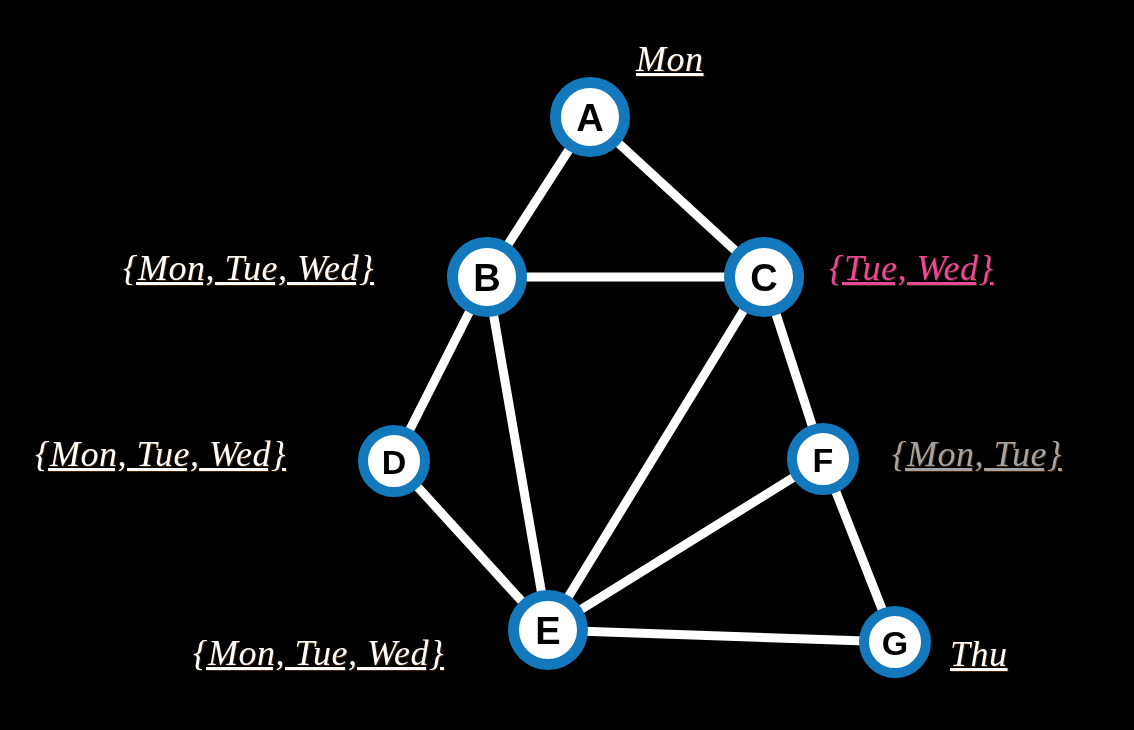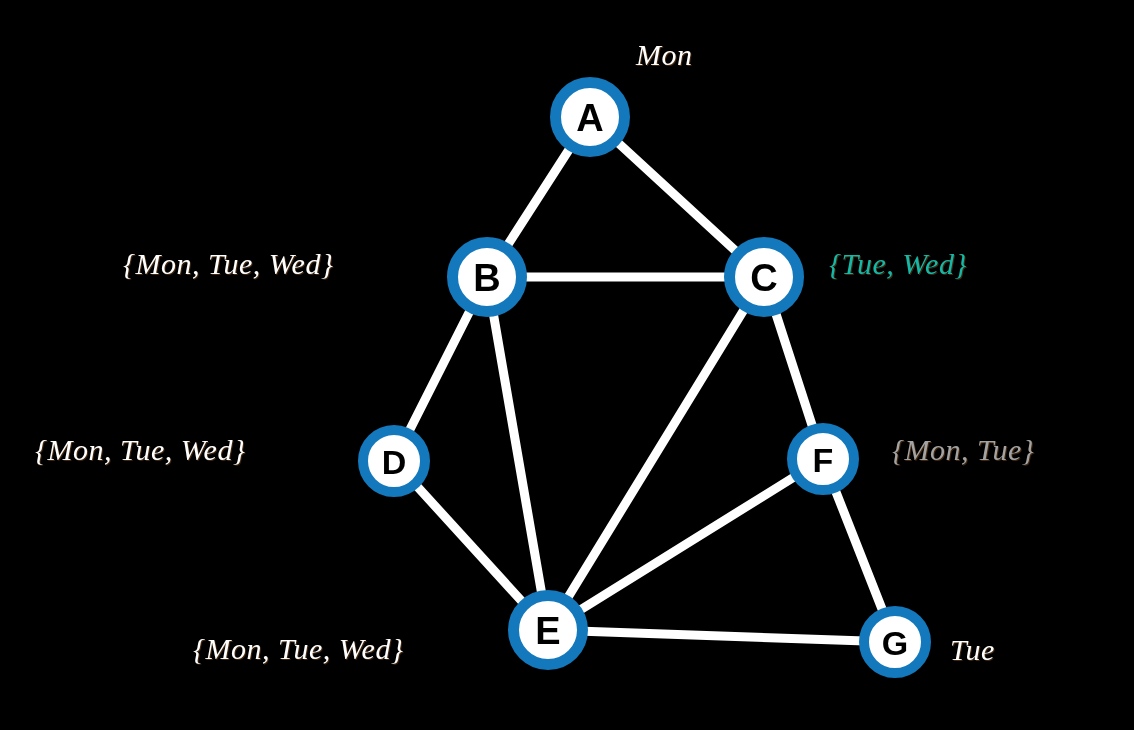--- a/index.html
+++ b/index.html
@@ -36,24 +36,25 @@
     font-family: "Liberation Sans", sans-serif;
     font-weight: bold;
     text-anchor: middle;
     dominant-baseline: central;
   }
   .domain-label {
     position: absolute;
     color: #ffffff;
     font-family: "Liberation Serif", serif;
     font-style: italic;
-    font-size: 30px;
+    font-size: 36px;
     white-space: nowrap;
     letter-spacing: 0.5px;
     text-shadow: 1px 1px 0 rgba(120,70,20,0.55);
+    text-decoration: underline;
   }
 </style>
 </head>
 <body>
 
 <div id="stage">
   <svg id="graph-svg" viewBox="0 0 1134 730" xmlns="http://www.w3.org/2000/svg">
     <g id="edges-group">
         <line x1="590" y1="117" x2="487" y2="277" class="edge-line" stroke="#ffffff"></line>
         <line x1="590" y1="117" x2="764" y2="277" class="edge-line" stroke="#ffffff"></line>
@@ -94,19 +95,19 @@
         </g>
         <g>
           <circle cx="895" cy="642" r="31" class="node-ring" fill="#ffffff" stroke="#1379bc" stroke-width="10"></circle>
           <text x="895" y="643" class="node-letter" font-size="34">G</text>
         </g>
       </g>
   </svg>
   <div id="labels-layer">
       <div class="domain-label" style="left: 636px; top: 38px; color: rgb(255, 255, 255);">Mon</div>
       <div class="domain-label" style="left: 123px; top: 247px; color: rgb(255, 255, 255);">{Mon, Tue, Wed}</div>
-      <div class="domain-label" style="left: 829px; top: 247px; color: #14b8a6;">{Tue, Wed}</div>
+      <div class="domain-label" style="left: 829px; top: 247px; color: #ec4899;">{Tue, Wed}</div>
       <div class="domain-label" style="left: 35px; top: 433px; color: rgb(255, 255, 255);">{Mon, Tue, Wed}</div>
       <div class="domain-label" style="left: 892px; top: 433px; color: #a3a3a3;">{Mon, Tue}</div>
       <div class="domain-label" style="left: 193px; top: 632px; color: rgb(255, 255, 255);">{Mon, Tue, Wed}</div>
-      <div class="domain-label" style="left: 950px; top: 633px; color: rgb(255, 255, 255);">Tue</div>
+      <div class="domain-label" style="left: 950px; top: 633px; color: rgb(255, 255, 255);">Thu</div>
     </div>
 </div>
 
 </body></html>

